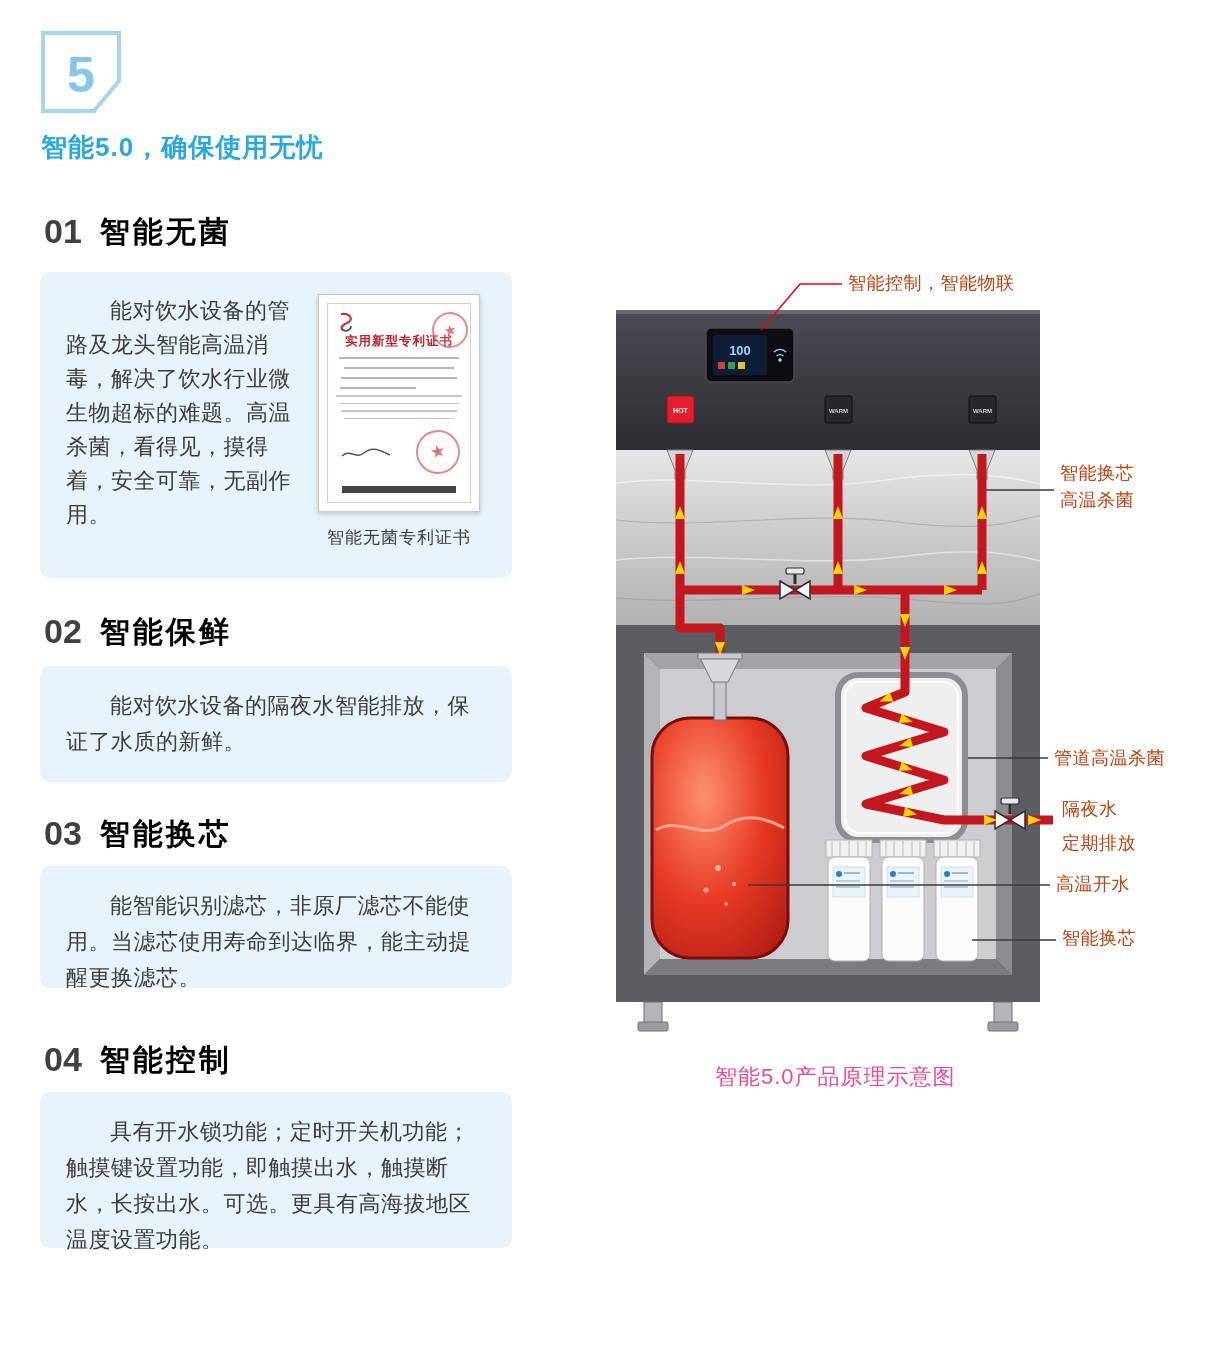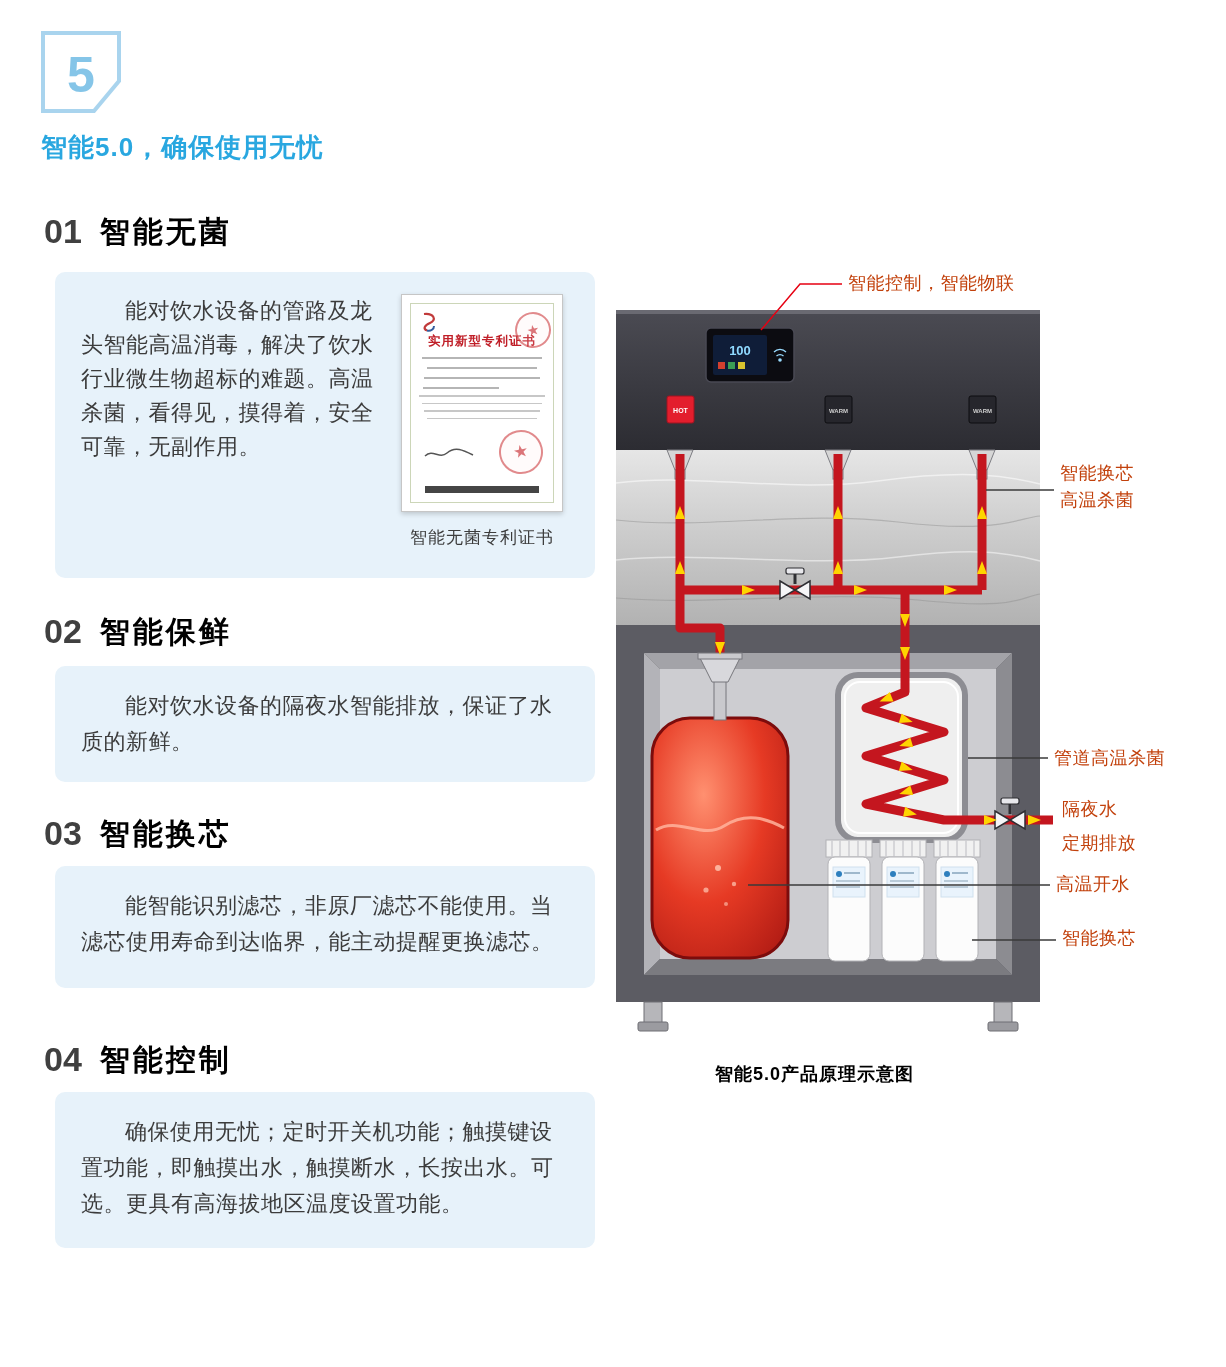--- a/index.html
+++ b/index.html
@@ -7,21 +7,21 @@
   body{position:relative;background:#ffffff;font-family:"Liberation Sans","DejaVu Sans",sans-serif;color:#3c3c3c;overflow:hidden}
 
   .badge{position:absolute;left:40px;top:30px}
 
   .page-title{position:absolute;left:41px;top:130px;font-size:26px;font-weight:700;color:#29a7e0;letter-spacing:1px}
 
   .sec-head{position:absolute;left:44px;display:flex;align-items:flex-start;gap:18px}
   .sec-num{font-size:34px;font-weight:700;color:#404040}
   .sec-title{font-size:30px;font-weight:700;color:#000000;letter-spacing:3px}
 
-  .sec-box{position:absolute;left:55px;width:540px;background:#e7f2fa;border-radius:10px;padding:22px 26px;font-size:22px;line-height:36px;color:#3c3c3c}
+  .sec-box{position:absolute;left:40px;width:472px;background:#e7f2fa;border-radius:10px;padding:22px 26px;font-size:22px;line-height:36px;color:#3c3c3c}
   .sec-box p{text-indent:2em;letter-spacing:.5px}
   .box1{top:272px;height:306px;display:flex;gap:12px}
   .box1 p{flex:1;line-height:34px}
   .box2{top:666px;height:116px}
   .box3{top:866px;height:122px}
   .box4{top:1092px;height:156px}
 
   .cert-col{width:174px;flex:none;display:flex;flex-direction:column;align-items:center}
   .cert{width:162px;height:224px;background:#fff;border:1px solid #c6c6c6;box-shadow:0 2px 5px rgba(0,0,0,.18);position:relative;padding:8px}
   .cert-border{border:1px solid #ccd6b8;height:100%;position:relative;padding:6px 8px}
@@ -35,21 +35,21 @@
   .s2{width:44px;height:44px;bottom:28px;right:10px;font-size:17px}
   .cert-sign{position:absolute;left:12px;bottom:40px}
   .cert-bar{position:absolute;left:14px;right:14px;bottom:9px;height:7px;background:#454545}
   .cert-caption{margin-top:8px;font-size:17px;color:#3c3c3c;text-align:center;letter-spacing:1px}
 
   .diagram{position:absolute;left:598px;top:268px;width:628px;height:830px}
   .machine{position:absolute;left:0;top:0}
   .callout{position:absolute;color:#c2410c;font-size:18px;letter-spacing:.5px;white-space:nowrap}
   .callout .cl{line-height:27px}
   .callout.wide .cl{line-height:34px}
-  .diagram-caption{position:absolute;font-size:18px;font-weight:700;color:#000000;letter-spacing:1px}
+  .diagram-caption{position:absolute;font-size:22px;font-weight:400;color:#ec4899;letter-spacing:1px}
 </style>
 </head>
 <body>
 
 <div class="badge">
   <svg width="82" height="84" viewBox="0 0 82 84">
     <polygon points="3,3 79,3 79,51 54,81 3,81" fill="none" stroke="#a9d4ee" stroke-width="4"></polygon>
     <text x="41" y="62" text-anchor="middle" font-size="50" font-weight="bold" fill="#85c5e8">5</text>
   </svg>
 </div>
@@ -104,21 +104,21 @@
 </div>
 <div class="sec-box box3">
   <p>能智能识别滤芯，非原厂滤芯不能使用。当滤芯使用寿命到达临界，能主动提醒更换滤芯。</p>
 </div>
 
 <div class="sec-head" style="top:1040px">
   <span class="sec-num">04</span>
   <span class="sec-title">智能控制</span>
 </div>
 <div class="sec-box box4">
-  <p>确保使用无忧；定时开关机功能；触摸键设置功能，即触摸出水，触摸断水，长按出水。可选。更具有高海拔地区温度设置功能。</p>
+  <p>具有开水锁功能；定时开关机功能；触摸键设置功能，即触摸出水，触摸断水，长按出水。可选。更具有高海拔地区温度设置功能。</p>
 </div>
 
 <div class="diagram">
   <svg class="machine" width="628" height="830" viewBox="0 0 628 830">
     <defs>
       <linearGradient id="steel" x1="0" y1="0" x2="0" y2="1">
         <stop offset="0" stop-color="#e6e6e6"></stop>
           <stop offset="0.45" stop-color="#cdcdcd"></stop>
           <stop offset="1" stop-color="#b2b2b2"></stop>
       </linearGradient>

